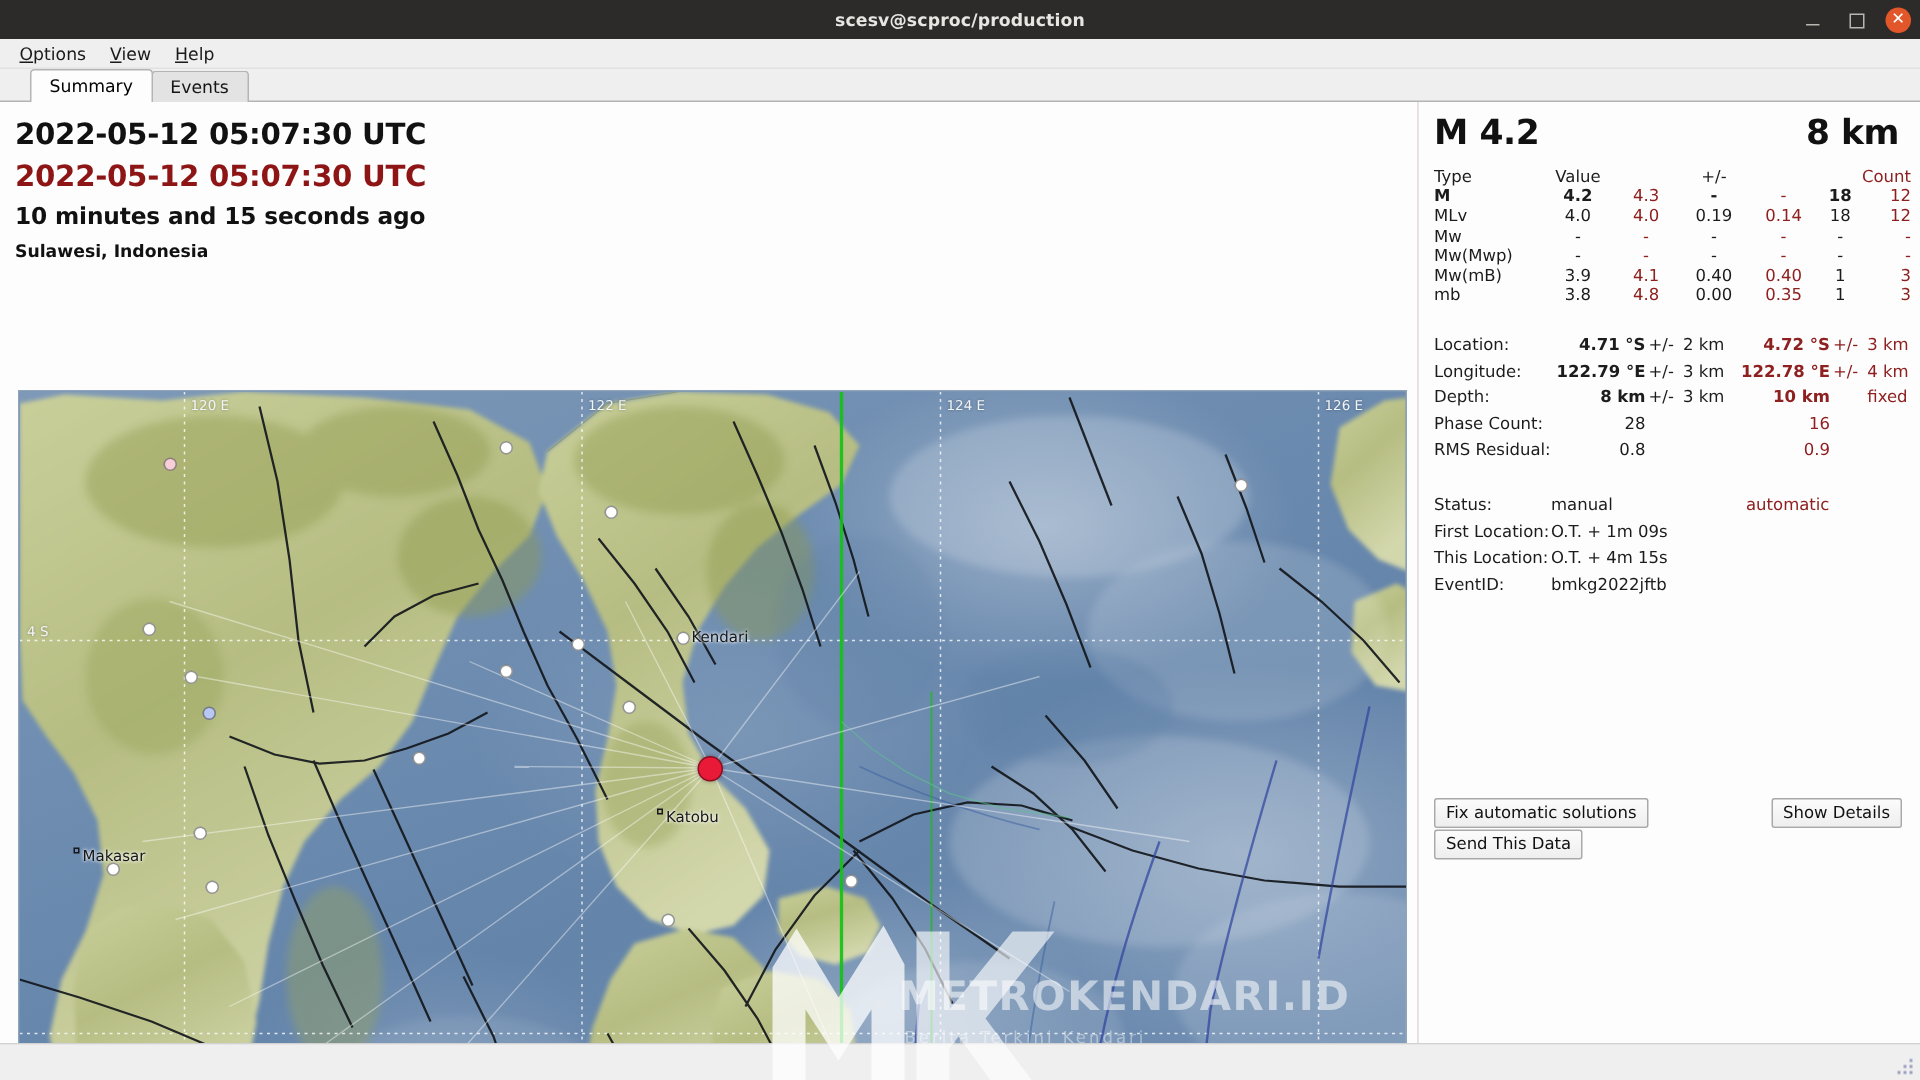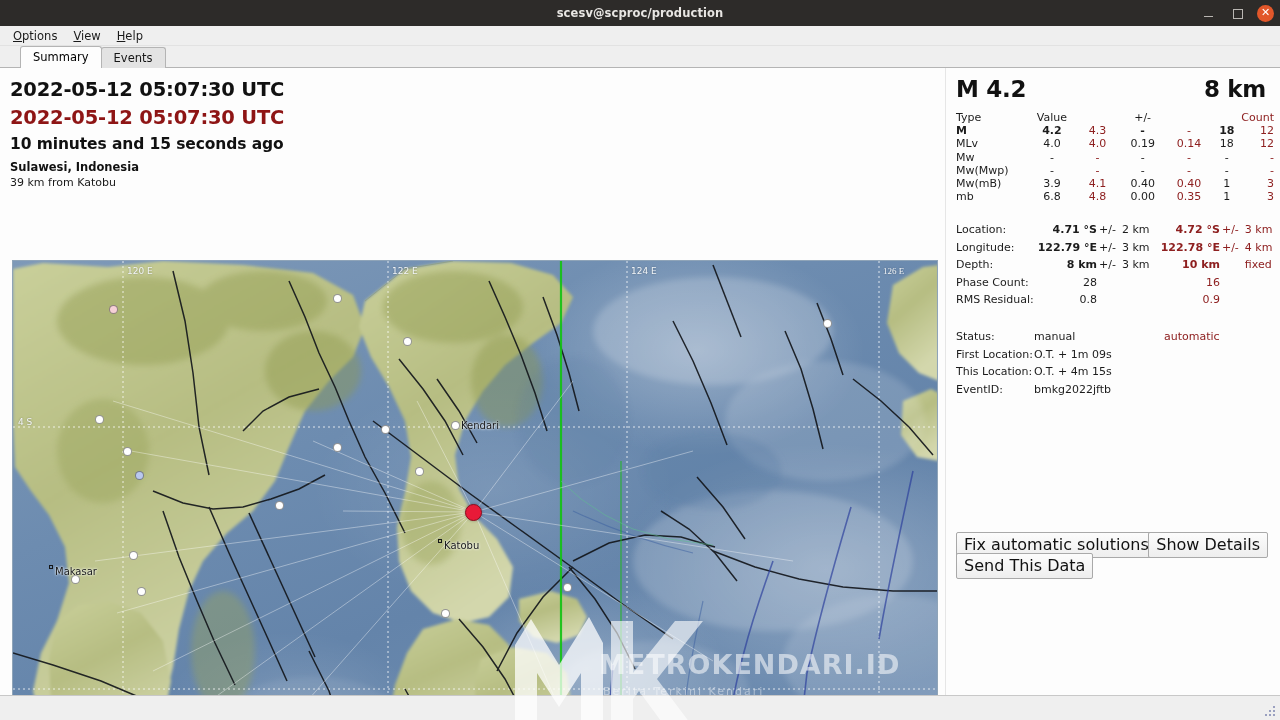--- a/index.html
+++ b/index.html
@@ -228,21 +228,21 @@
 
   #meta-table { margin: 20px 0 0 10px; width: 322px; }
   #meta-table td { line-height: 17.4px; }
   #meta-table .lbl  { width: 78px; }
   #meta-table .val  { width: 130px; }
   #meta-table .val2 { color: #8e2020; }
 
   
   .btn {
     font-family: "DejaVu Sans", sans-serif;
-    font-size: 16px; color: #111;
+    font-size: 11px; color: #111;
     background: linear-gradient(#fcfcfc, #eeeeee);
     border: 1px solid #a9a9a9;
     border-radius: 2px;
     padding: 2px 7px 3px 7px;
     cursor: pointer;
     position: absolute;
   }
   #btn-fix   { left: 10px;  top: 464px; }
   #btn-send  { left: 10px;  top: 485px; }
   #btn-show  { right: 12px; top: 464px; }
@@ -283,21 +283,20 @@
 
 <div id="content">
 
   <div id="left-pane">
 
     <div id="event-header">
       <div class="time-utc">2022-05-12 05:07:30 UTC</div>
       <div class="time-utc alt">2022-05-12 05:07:30 UTC</div>
       <div class="ago">10 minutes and 15 seconds ago</div>
       <div class="region">Sulawesi, Indonesia</div>
-      <div class="dist">39 km from Katobu</div>
     </div>
 
     <div id="map-wrap">
       <div id="map">
 
         <svg width="926" height="499" viewBox="0 0 926 499">
           <defs>
             <linearGradient id="landg" x1="0" y1="0" x2="0.4" y2="1">
               <stop offset="0%" stop-color="#c9cf9a"></stop>
               <stop offset="45%" stop-color="#b6bd82"></stop>
@@ -451,21 +450,21 @@
           </g>
 
           <g stroke="#7d8a5c" stroke-width="0.7" fill="none" opacity="0.5">
             <path d="M352,40 L392,8 L440,0"></path>
           </g>
         </svg>
 
         <div class="grid-label" style="left:114px; top:5px;">120 E</div>
         <div class="grid-label" style="left:379px; top:5px;">122 E</div>
         <div class="grid-label" style="left:618px; top:5px;">124 E</div>
-        <div class="grid-label" style="left:870px; top:5px;font-family:Liberation Serif, serif;">126 E</div>
+        <div class="grid-label" style="left:870px; top:5px;">126 E</div>
         <div class="grid-label" style="left:5px; top:156px;">4 S</div>
         <div class="grid-label" style="left:5px; top:442px;">6 S</div>
 
         <div class="station" style="left:96px;  top:44px;  background:#f6d0d6;"></div>
         <div class="station" style="left:320px; top:33px;  background:#ffffff;"></div>
         <div class="station" style="left:390px; top:76px;  background:#ffffff;"></div>
         <div class="station" style="left:82px;  top:154px; background:#ffffff;"></div>
         <div class="station" style="left:110px; top:186px; background:#ffffff;"></div>
         <div class="station" style="left:122px; top:210px; background:#b9c8f0;"></div>
         <div class="station" style="left:320px; top:182px; background:#ffffff;"></div>
@@ -563,21 +562,21 @@
           <td class="c-type">Mw(mB)</td>
           <td class="c-v1">3.9</td>
           <td class="c-v2">4.1</td>
           <td class="c-e1">0.40</td>
           <td class="c-e2">0.40</td>
           <td class="c-c1">1</td>
           <td class="c-c2">3</td>
         </tr>
         <tr>
           <td class="c-type">mb</td>
-          <td class="c-v1">6.8</td>
+          <td class="c-v1">3.8</td>
           <td class="c-v2">4.8</td>
           <td class="c-e1">0.00</td>
           <td class="c-e2">0.35</td>
           <td class="c-c1">1</td>
           <td class="c-c2">3</td>
         </tr>
       </tbody>
     </table>
 
     <table id="loc-table" class="datagrid">

